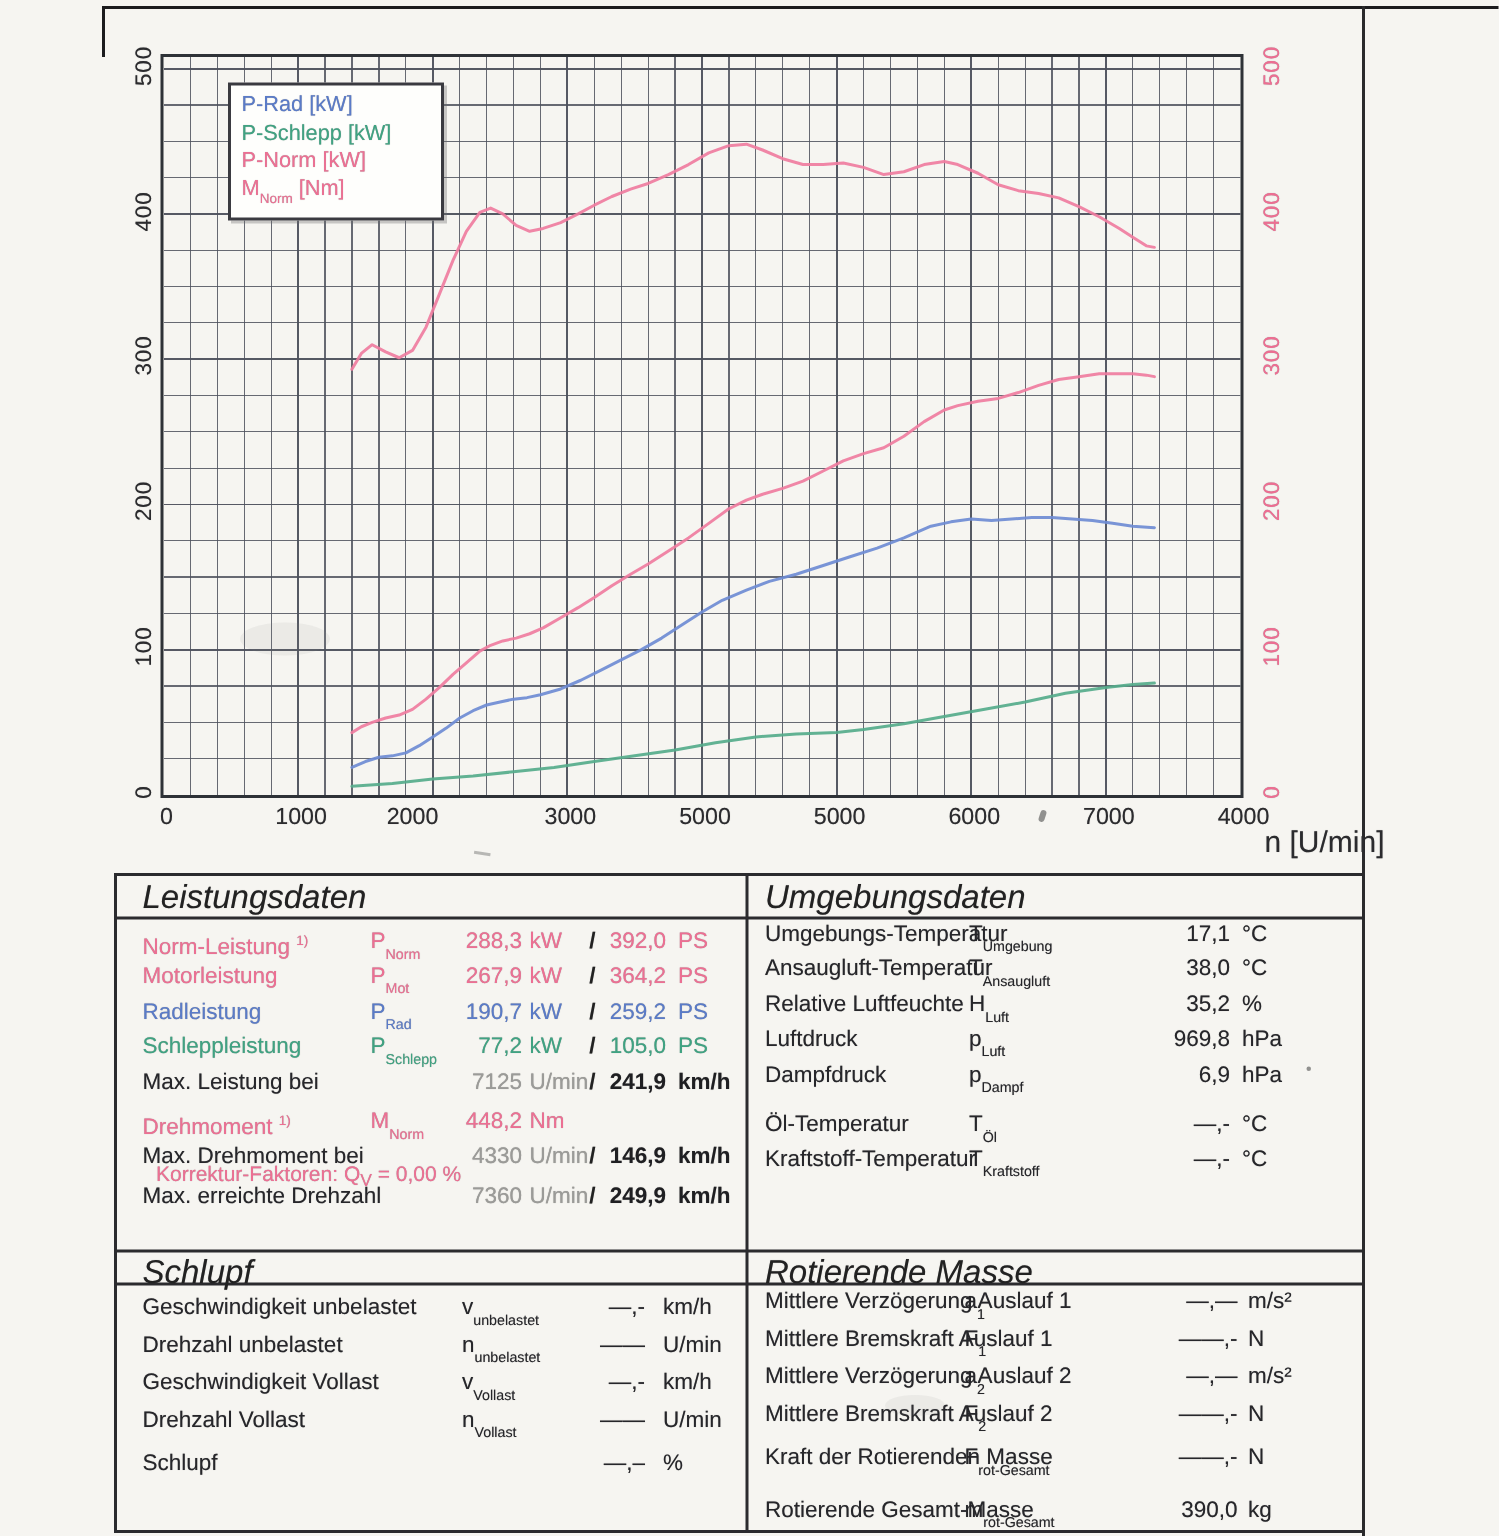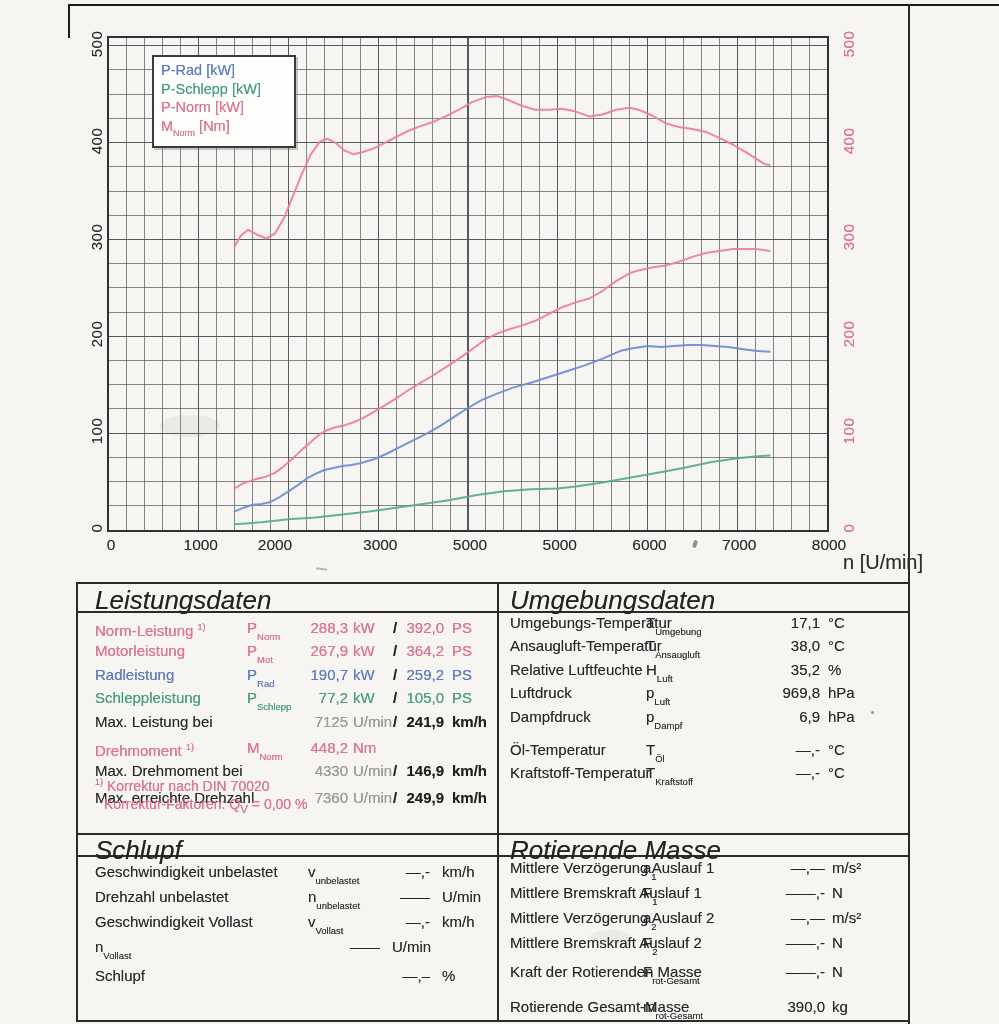--- a/index.html
+++ b/index.html
@@ -19,21 +19,21 @@
   .legend sub{font-size:9px;position:relative;top:2px;}
   .ytick{position:absolute;font-size:15px;transform:translate(-50%,-50%) rotate(-90deg);
          white-space:nowrap;letter-spacing:.5px;}
   .ytick.l{color:#2b2b2e;}
   .ytick.r{color:#ee6d92;}
   .xtick{position:absolute;top:536px;font-size:15.5px;transform:translateX(-50%);color:#2b2b2e;}
   .xunit{position:absolute;left:843px;top:551px;font-size:20px;color:#2b2b2e;}
   
   .hline{position:absolute;left:76px;width:832px;background:#2b2b2e;}
   .vline{position:absolute;top:582px;height:439px;width:1.5px;background:#2b2b2e;}
-  h2.sec{position:absolute;margin:0;font-size:26px;font-style:italic;font-weight:400;color:#222;}
+  h2.sec{position:absolute;margin:0;font-size:22px;font-style:italic;font-weight:400;color:#222;}
   .rows{position:absolute;font-size:15px;}
   .row{display:grid;line-height:17.4px;}
   .sec2 .row{line-height:19px;}
   .row.gap{margin-top:9px;}
   .sec2 .row.gap{margin-top:4px;}
   .row.gap2{margin-top:10px;}
   .g-lst{grid-template-columns:152px 48px 53px 40px 14px 42px 46px;}
   .g-umg{grid-template-columns:136px 80px 94px 70px;}
   .g-sch{grid-template-columns:213px 72px 50px 64px;}
   .g-rot{grid-template-columns:133px 92px 90px 74px;}
@@ -148,21 +148,21 @@
       <div class="ytick l" style="left: 96px; top: 43.748px;">500</div>
       <div class="ytick r" style="left: 848px; top: 43.748px;">500</div>
       <div class="xtick" style="left: 111px;">0</div>
       <div class="xtick" style="left: 200.75px;">1000</div>
       <div class="xtick" style="left: 275px;">2000</div>
       <div class="xtick" style="left: 380.25px;">3000</div>
       <div class="xtick" style="left: 470px;">5000</div>
       <div class="xtick" style="left: 559.75px;">5000</div>
       <div class="xtick" style="left: 649.5px;">6000</div>
       <div class="xtick" style="left: 739.25px;">7000</div>
-      <div class="xtick" style="left: 829px;">8000</div>
+      <div class="xtick" style="left: 829px;">4000</div>
     </div>
   <div class="xunit">n [U/min]</div>
 
   <div class="hline" style="top:582px;height:2px;"></div>
   <div class="hline" style="top:611px;height:1.5px;"></div>
   <div class="hline" style="top:833px;height:2px;"></div>
   <div class="hline" style="top:855px;height:1.5px;"></div>
   <div class="hline" style="top:1020px;height:2px;"></div>
   <div class="vline" style="left:76px;"></div>
   <div class="vline" style="left:497px;"></div>
@@ -303,20 +303,21 @@
         <span class="v1">——</span>
         <span class="u1">U/min</span>
       </div>
       <div class="row g-sch c-ink">
         <span class="lbl">Geschwindigkeit Vollast</span>
         <span class="sym">v<sub>Vollast</sub></span>
         <span class="v1">—,-</span>
         <span class="u1">km/h</span>
       </div>
       <div class="row g-sch c-ink">
+        <span class="lbl">Drehzahl Vollast</span>
         <span class="sym">n<sub>Vollast</sub></span>
         <span class="v1">——</span>
         <span class="u1">U/min</span>
       </div>
       <div class="row g-sch gap c-ink">
         <span class="lbl">Schlupf</span>
         <span class="sym"></span>
         <span class="v1">—,–</span>
         <span class="u1">%</span>
       </div>
@@ -360,21 +361,20 @@
       </div>
       <div class="row g-rot c-ink">
         <span class="lbl">Rotierende Prüfstands-Masse</span>
         <span class="sym">m</span>
         <span class="v1">300,0</span>
         <span class="u1">kg</span>
       </div>
     </div>
 
   <div class="footnote">
-    <div><sup class="note">1)</sup><span> Korrektur nach DIN 70020</span></div>
     <div class="ind"><span>Korrektur-Faktoren: Q</span><sub>V</sub><span> =  0,00 %</span></div>
   </div>
 
   <div class="speck" style="left:693px;top:540px;width:4px;height:8px;transform:rotate(18deg);border-radius:2px;"></div>
   <div class="speck" style="left:871px;top:711px;width:3px;height:3px;border-radius:50%;"></div>
   <div class="speck" style="left:316px;top:568px;width:11px;height:2px;transform:rotate(9deg);opacity:.4;"></div>
   <div class="smudge" style="left:160px;top:415px;width:60px;height:22px;"></div>
   <div class="smudge" style="left:590px;top:930px;width:40px;height:14px;"></div>
 </div>
 

